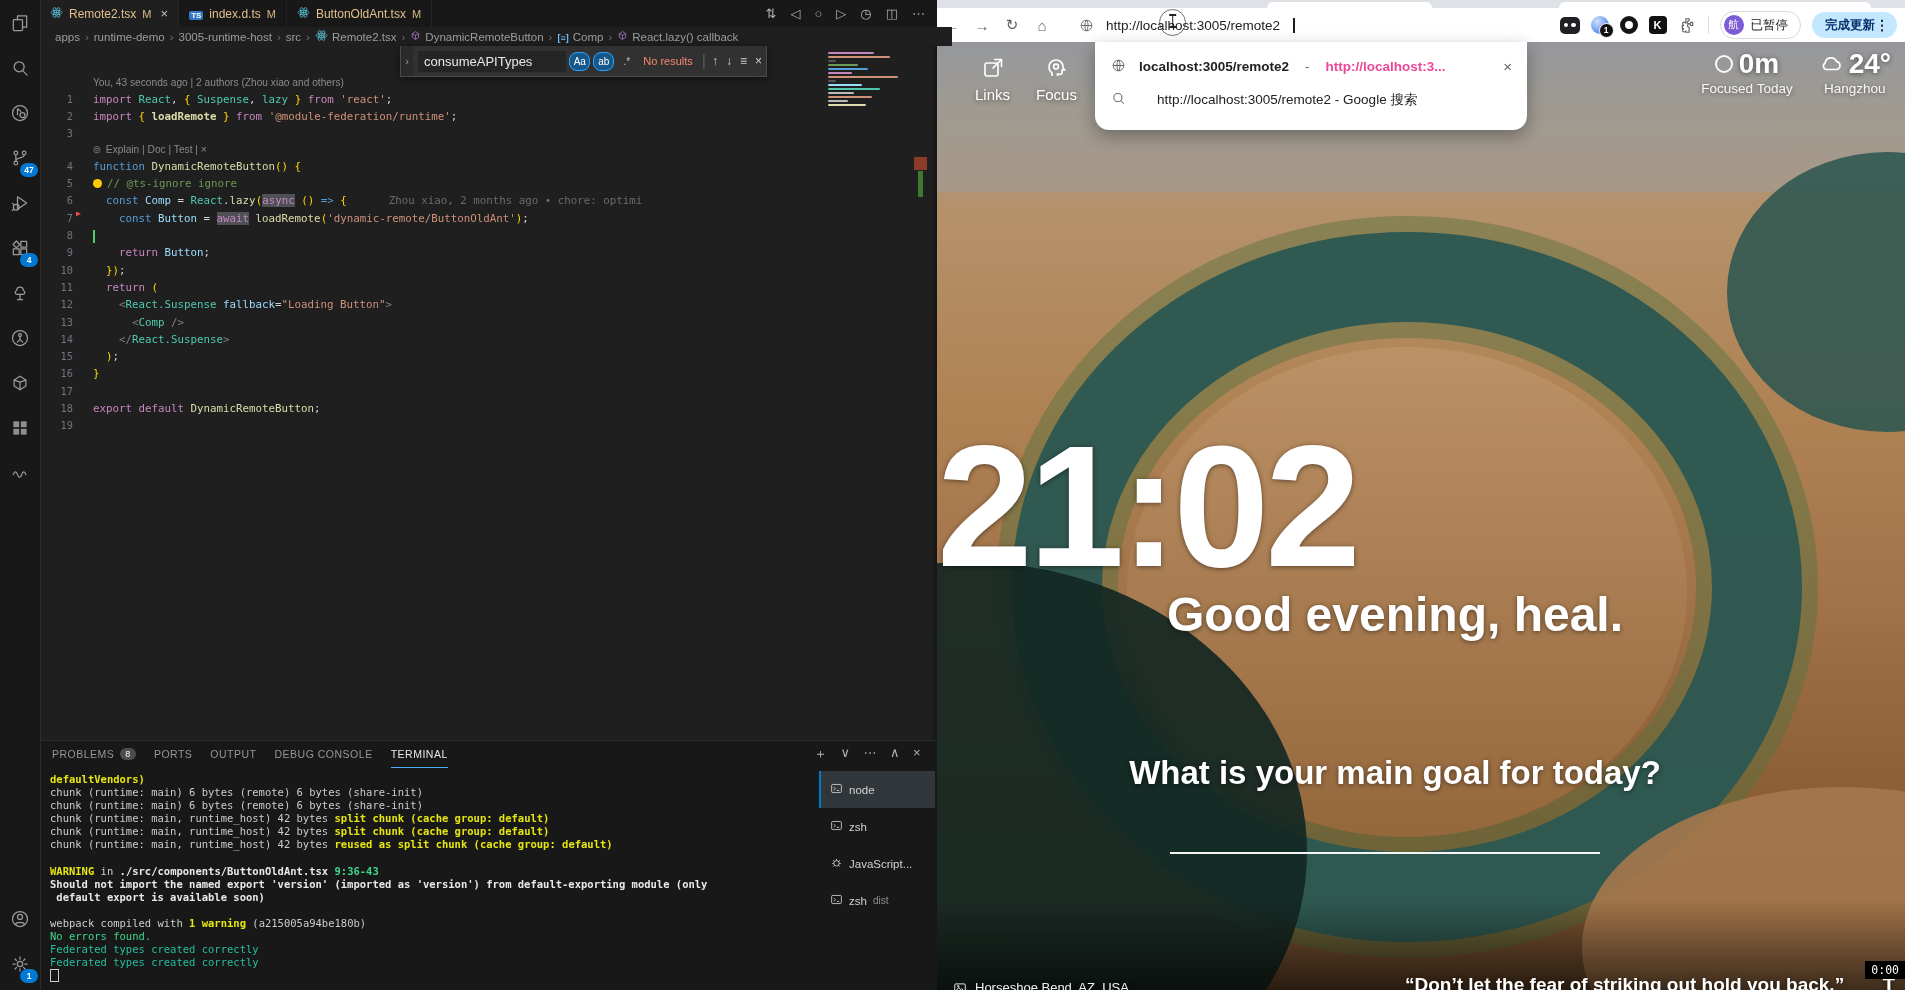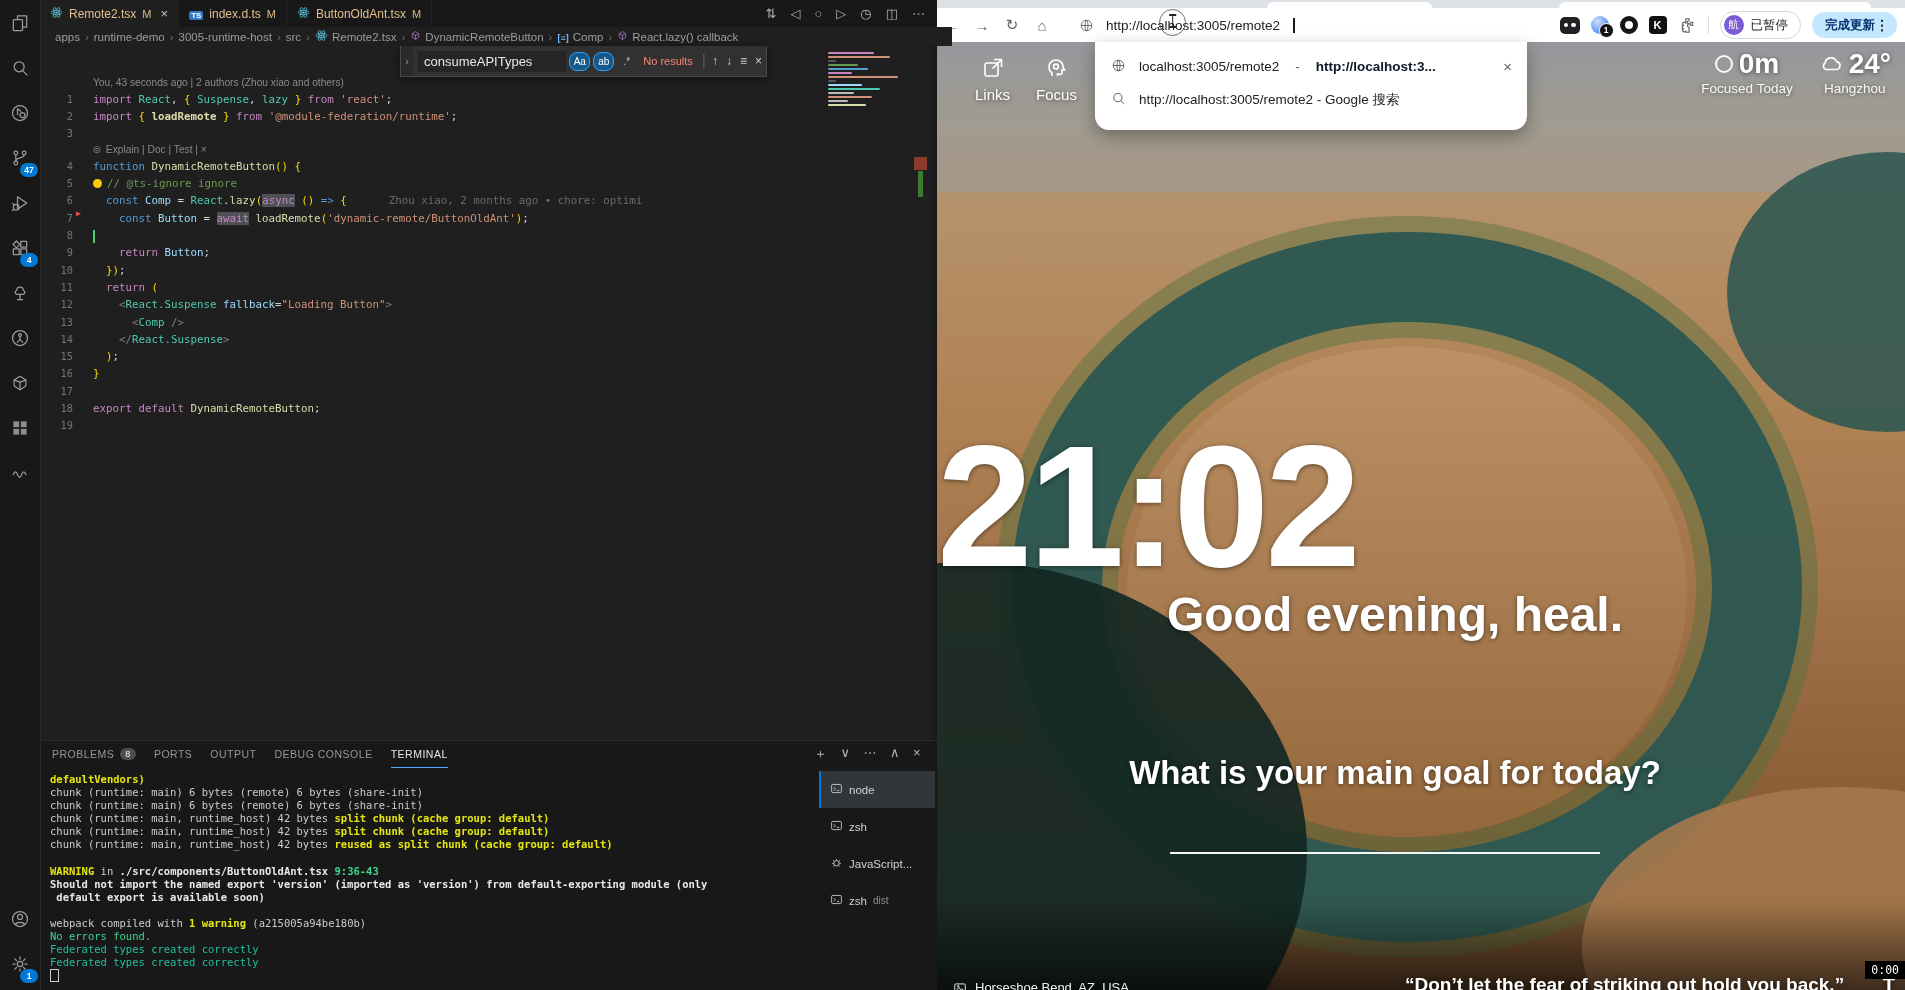--- a/index.html
+++ b/index.html
@@ -95,24 +95,24 @@
   .pill-paused{display:flex;align-items:center;gap:7px;border:1px solid #d5d8dd;border-radius:14px;background:#fff;padding:2px 12px 2px 3px;height:22px;}
   .avatar{width:20px;height:20px;border-radius:50%;background:#7c5cd6;color:#fff;font-size:10.5px;display:flex;align-items:center;justify-content:center;}
   .plbl{font-size:12.5px;color:#202124;}
   .pill-update{display:flex;align-items:center;background:#c2e7ff;border-radius:14px;padding:0 8px 0 13px;height:26px;}
   .ulbl{font-size:12.5px;color:#07316e;font-weight:bold;}
   .dots3{color:#2e3136;font-size:14px;font-weight:bold;}
   
   .omni{position:absolute;left:158px;top:42px;width:432px;background:#fff;border-radius:0 0 14px 14px;box-shadow:0 6px 18px rgba(0,0,0,.32);padding:8px 0 14px;z-index:30;}
   .orow{position:relative;height:33px;display:flex;align-items:center;gap:13px;padding:0 16px;font-size:13.5px;color:#202124;white-space:nowrap;}
   .orow svg{width:15px;height:15px;flex:none;stroke:#5f6368;fill:none;stroke-width:1.6;}
-  .o-m{font-weight:normal;}
+  .o-m{font-weight:bold;}
   .o-sep{color:#5f6368;margin:0 3px;}
-  .o-url{color:#0f172a;font-weight:bold;}
-  .o-plain{color:#202124;}
+  .o-url{color:#ec4899;font-weight:bold;}
+  .o-plain{color:#202124;margin-left:18px;}
   .o-close{position:absolute;right:15px;color:#5f6368;font-size:15px;}
   
   .newtab{position:absolute;left:0;top:42px;right:0;bottom:0;overflow:hidden;background:#9a8668;}
   .bgsvg{position:absolute;left:0;top:0;}
   .ntw{color:#fff;text-shadow:0 1px 5px rgba(0,0,0,.5);}
   .nt-topleft{position:absolute;left:38px;top:14px;display:flex;gap:26px;text-align:center;}
   .nt-item .ic svg{width:24px;height:24px;stroke:#fff;fill:none;stroke-width:1.6;}
   .nt-item .lb{font-size:15px;margin-top:2px;}
   .nt-stats{position:absolute;right:14px;top:6px;display:flex;gap:26px;}
   .stat{text-align:center;}

